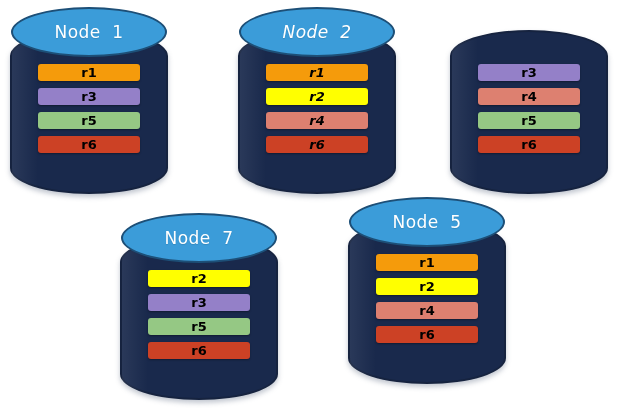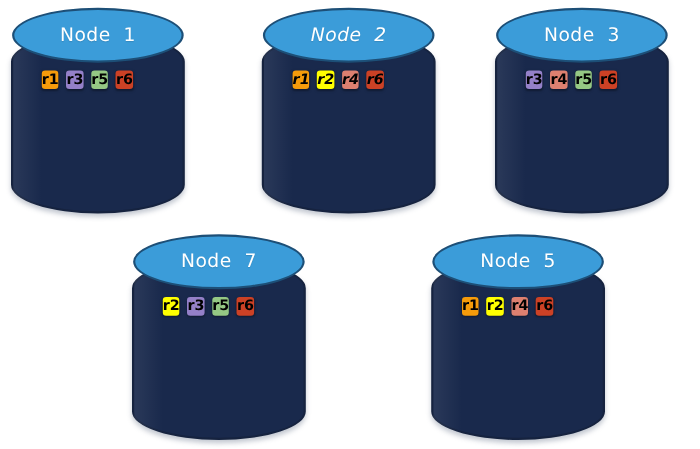--- a/index.html
+++ b/index.html
@@ -77,21 +77,21 @@
     user-select: none;
   }
 
   
   .replica-stack {
     position: absolute;
     left: 28px;
     top: 58px;
     width: 102px;
     display: flex;
-    flex-direction: row;
+    flex-direction: column;
     gap: 7px;
     z-index: 3;
   }
   .replica {
     height: 17px;
     border-radius: 3px;
     display: flex;
     align-items: center;
     justify-content: center;
     box-shadow: 0 1px 2px rgba(0,0,0,0.35);
@@ -104,21 +104,21 @@
     line-height: 1;
     user-select: none;
   }
 
   
   #node-1 { left: 10px;  top: 6px; }
   #node-2 { left: 238px; top: 6px; font-style: italic; }
   #node-3 { left: 450px; top: 6px; }
   
   #node-4 { left: 120px; top: 212px; }
-  #node-5 { left: 348px; top: 212px; margin-left: 44px; }
+  #node-5 { left: 348px; top: 196px; }
 </style>
 </head>
 <body style="background: rgb(255, 255, 255);">
 
 <div id="diagram">
 
   <div class="node" id="node-1">
     <div class="cyl-body"></div>
     <div class="cyl-top">
       <span class="node-label">Node  1</span>
@@ -155,23 +155,20 @@
         <span class="replica-label">r4</span>
       </div>
       <div class="replica" style="background: rgb(204, 65, 37);">
         <span class="replica-label">r6</span>
       </div>
     </div>
   </div>
 
   <div class="node" id="node-3">
     <div class="cyl-body"></div>
-    <div class="cyl-top">
-      <span class="node-label">Node  3</span>
-    </div>
     <div class="replica-stack">
       <div class="replica" style="background: rgb(148, 128, 200);">
         <span class="replica-label">r3</span>
       </div>
       <div class="replica" style="background: rgb(221, 128, 112);">
         <span class="replica-label">r4</span>
       </div>
       <div class="replica" style="background: rgb(149, 200, 132);">
         <span class="replica-label">r5</span>
       </div>

